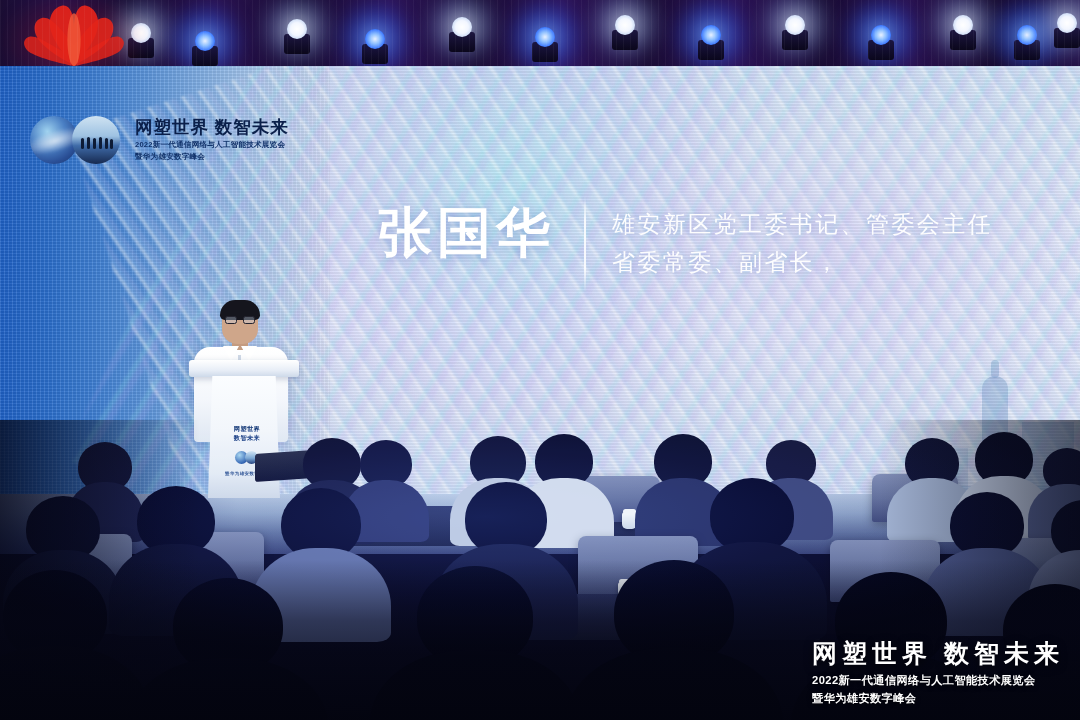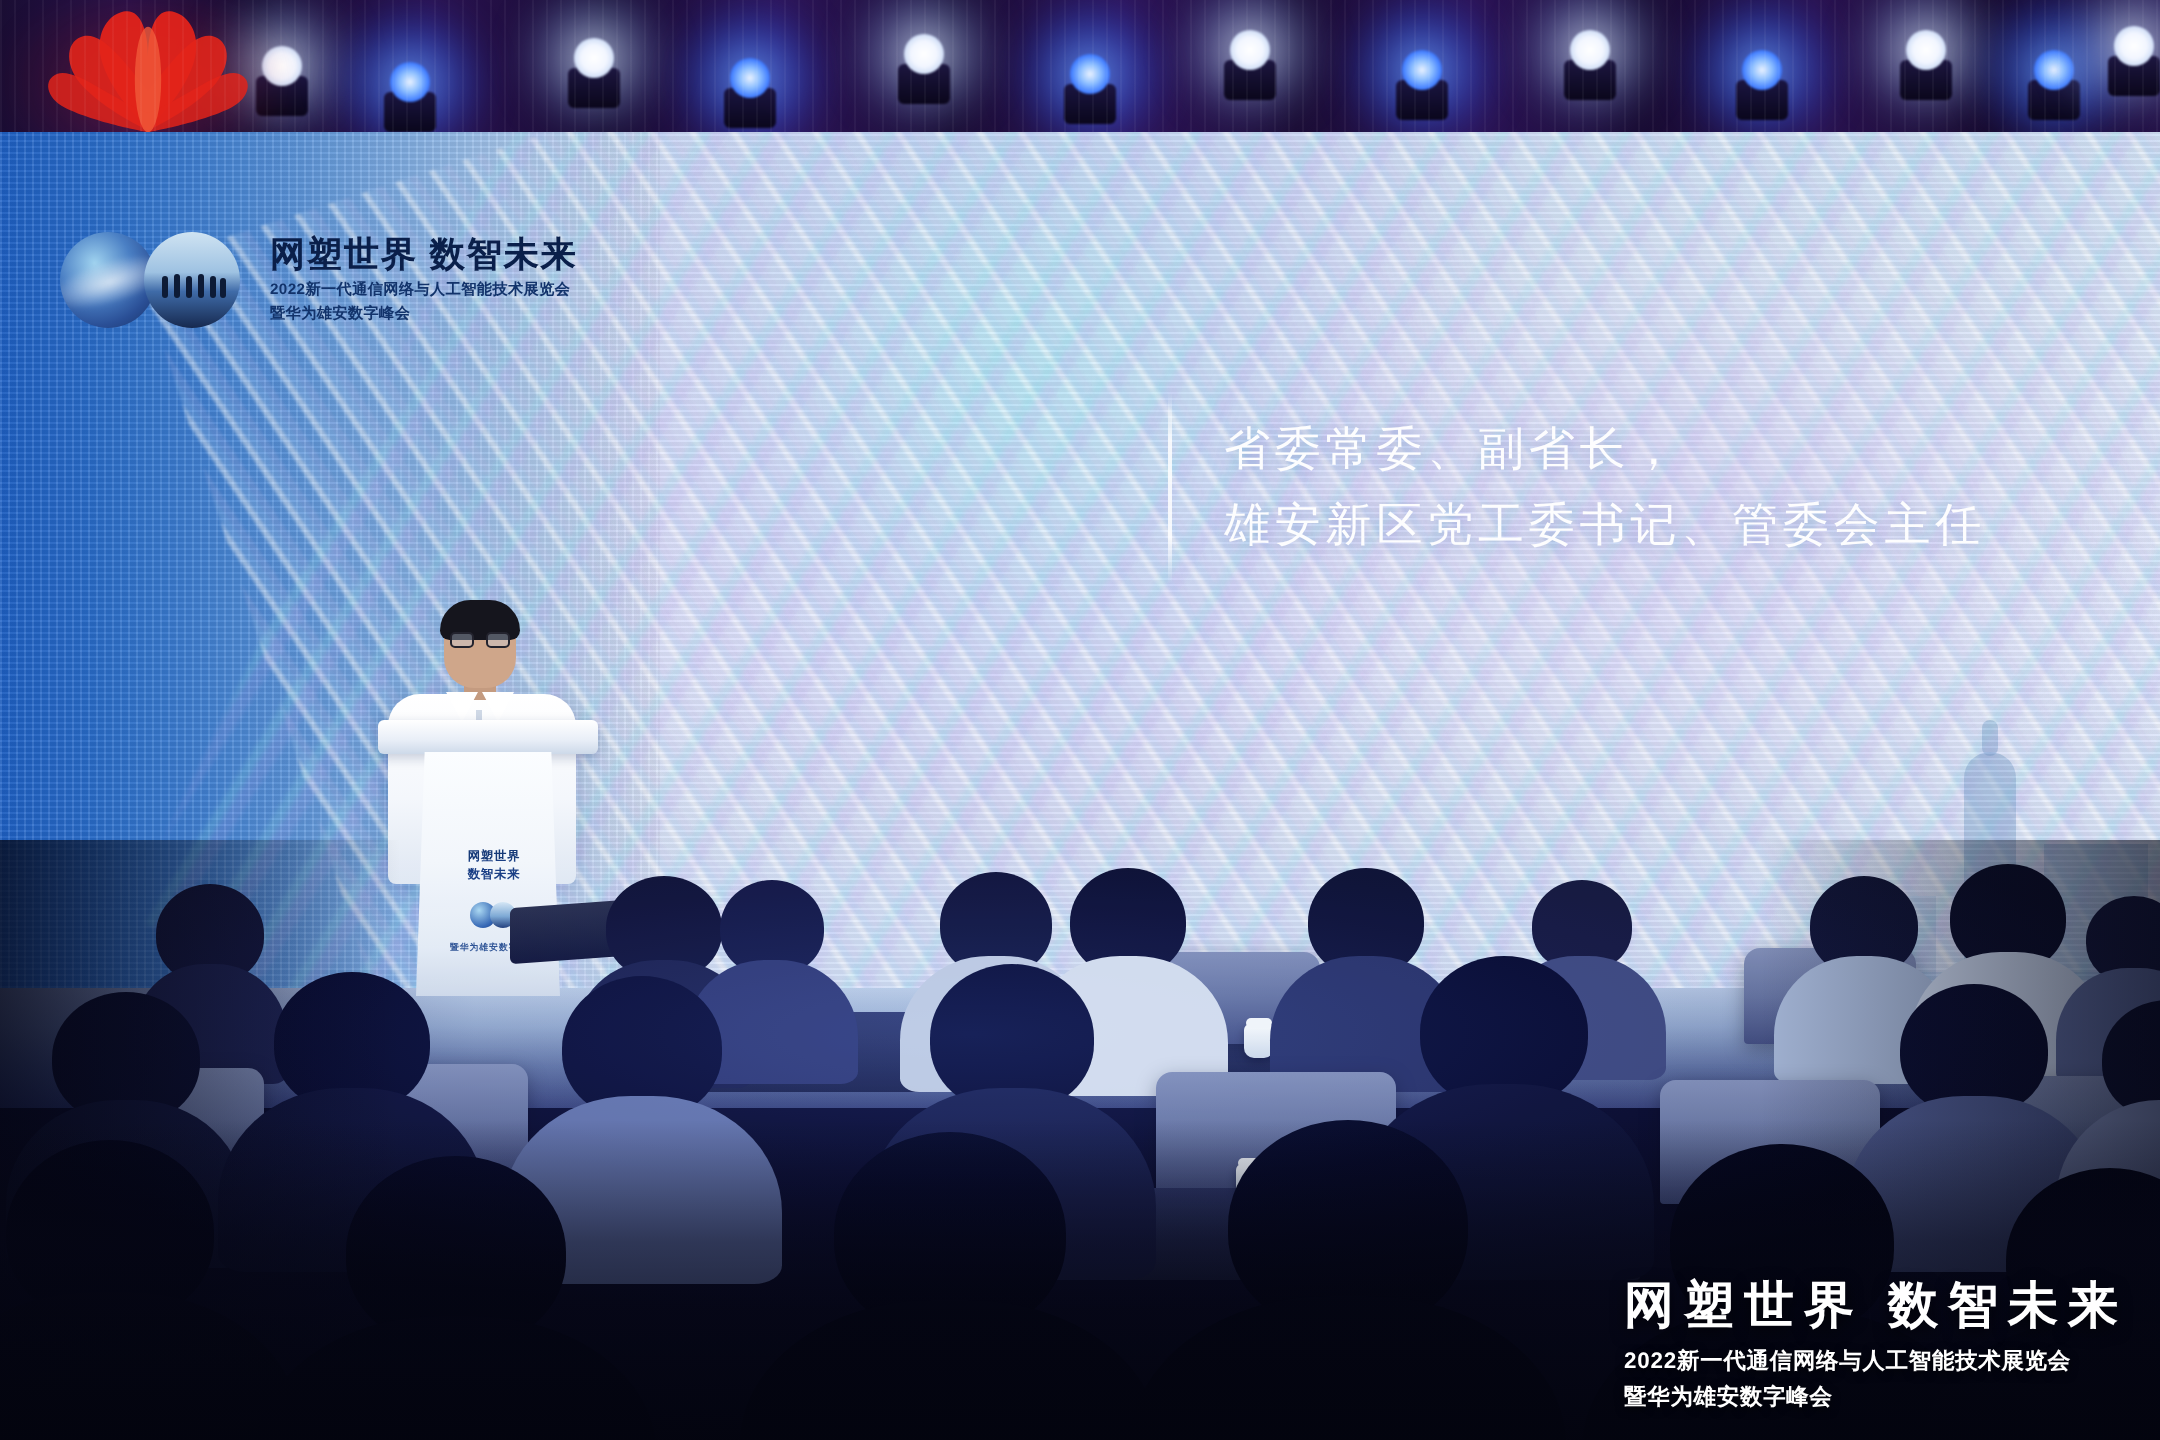--- a/index.html
+++ b/index.html
@@ -357,24 +357,27 @@
           </div>
       </div>
     </div>
     <div class="ev-txt">
       <div class="ev-main">网塑世界  数智未来</div>
       <div class="ev-sub1">2022新一代通信网络与人工智能技术展览会</div>
       <div class="ev-sub2">暨华为雄安数字峰会</div>
     </div>
   </div>
 
+  <div class="name-block">
+    <div class="sp-name">张国华</div>
+  </div>
   <div class="sp-divider"></div>
   <div class="sp-title">
+    <div>雄安新区党工委书记、管委会主任</div>
     <div>省委常委、副省长，</div>
-    <div>雄安新区党工委书记、管委会主任</div>
   </div>
 
   <div class="apron"></div>
 
   <div class="presenter">
     <div class="p-body"></div>
     <div class="p-neck"></div>
     <div class="p-head"></div>
     <div class="p-hair"></div>
     <div class="p-glass">

